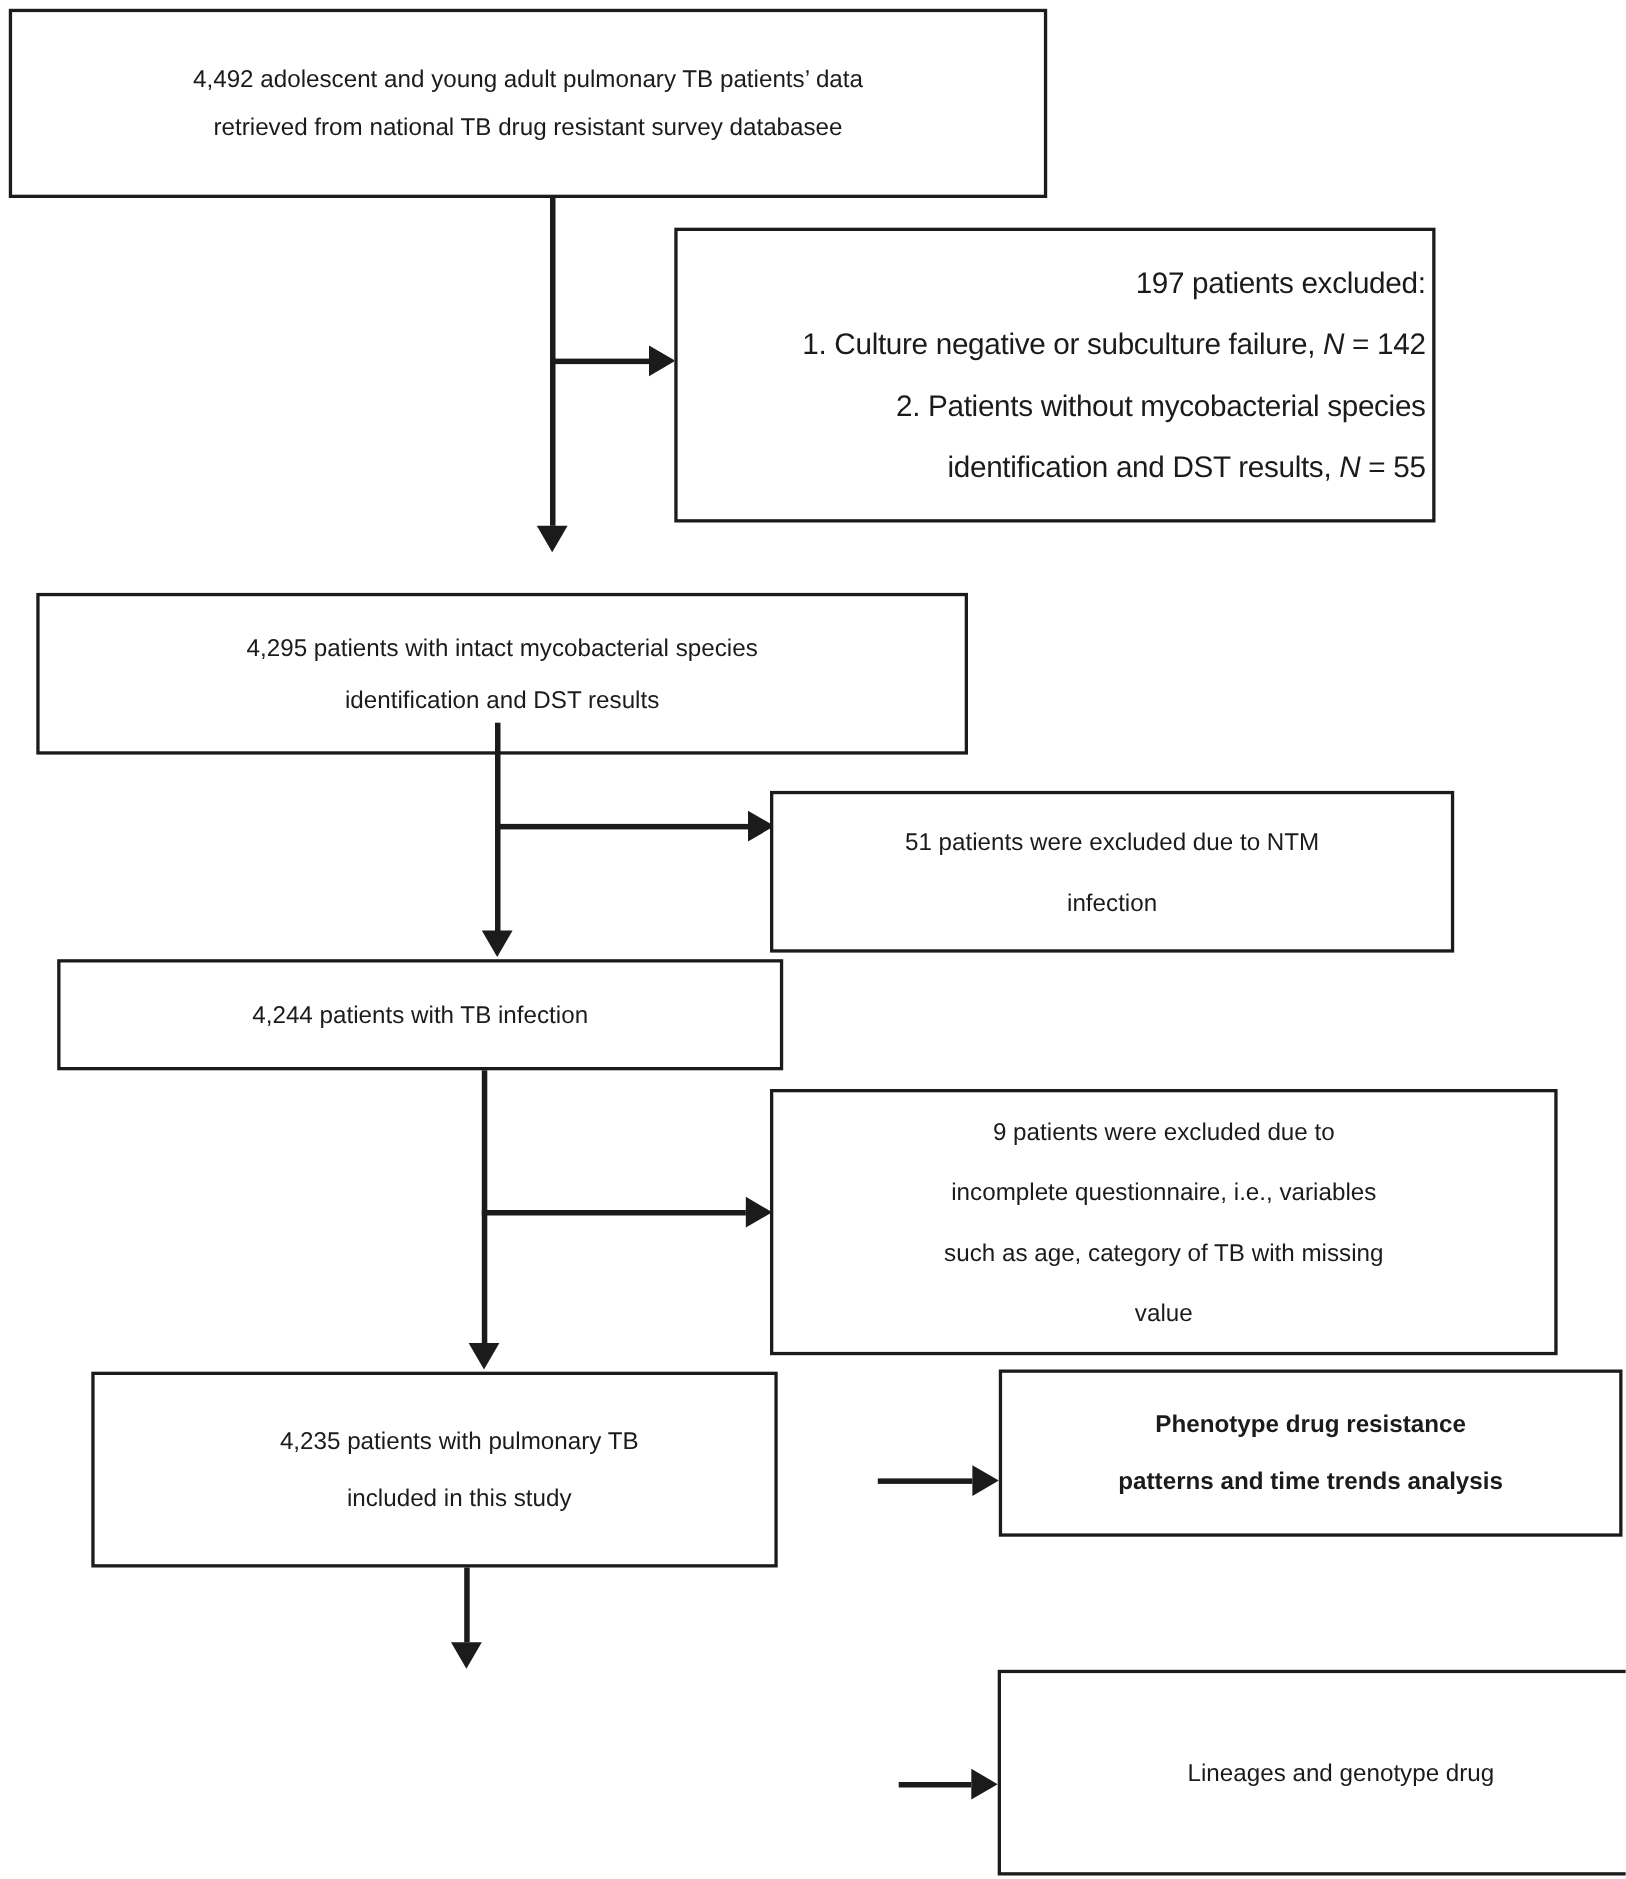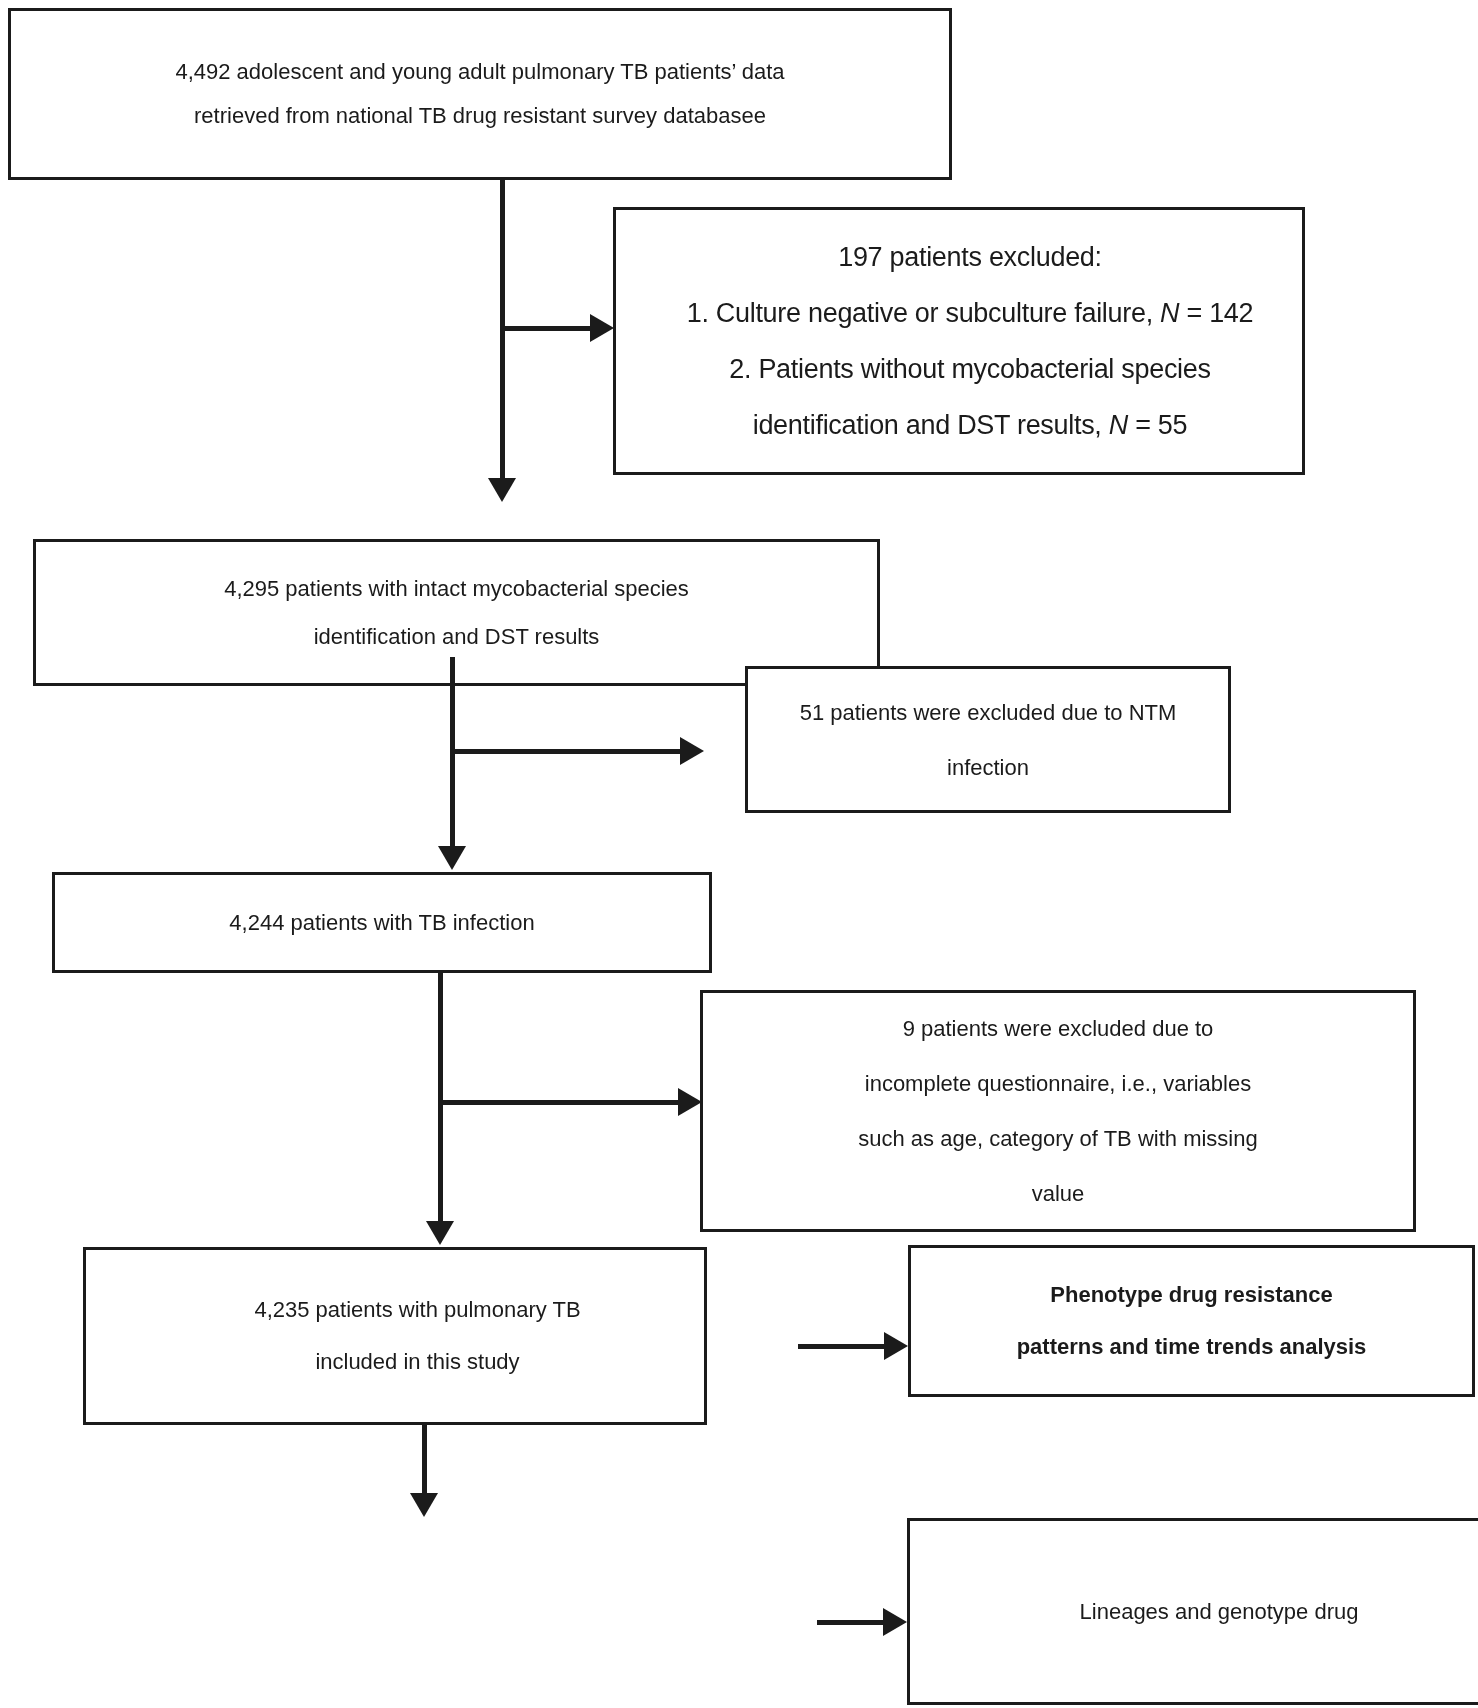--- a/index.html
+++ b/index.html
@@ -23,34 +23,34 @@
     text-align:center;
     font-size:22px;
   }
   .box .ln{white-space:nowrap;line-height:50px;}
   #box-source .ln{line-height:44px;}
   #box-intact .ln{line-height:48px;}
   #box-excl-ntm .ln{line-height:55px;}
   #box-excl-incomplete .ln{line-height:55px;}
   #box-included .ln,#box-phenotype .ln,#box-wgs .ln,#box-lineage .ln{line-height:52px;}
   #box-excl-197{
-    align-items:center;
+    align-items:flex-end;
     text-align:left;
     padding-left:28px;
     padding-right:6px;
     font-size:27px;
     letter-spacing:-0.3px;
   }
   #box-excl-197 .ln{line-height:56px;}
   .it{font-style:italic;}
   
   #box-source          {left:8px;   top:8px;    width:944px; height:172px;}
   #box-excl-197        {left:613px; top:207px;  width:692px; height:268px;}
   #box-intact          {left:33px;  top:510px;  width:847px; height:147px;margin-top:29px;}
-  #box-excl-ntm        {left:700px; top:666px;  width:486px; height:147px;margin-left:45px;}
+  #box-excl-ntm        {left:700px; top:719px;  width:622px; height:147px;}
   #box-tb              {left:52px;  top:872px;  width:660px; height:101px;}
   #box-excl-incomplete {left:700px; top:990px;  width:716px; height:242px;}
   #box-included        {left:83px;  top:1247px; width:624px; height:178px;padding-left:45px;}
   #box-phenotype       {left:908px; top:1245px; width:567px; height:152px;font-weight:bold;}
   #box-wgs             {left:87px;  top:1518px; width:730px; height:177px;}
   #box-lineage         {left:907px; top:1518px; width:624px; height:187px;}
   
   .vline,.hline{position:absolute;background:#1b1b1b;}
   .vline{width:5px;}
   .hline{height:5px;}

